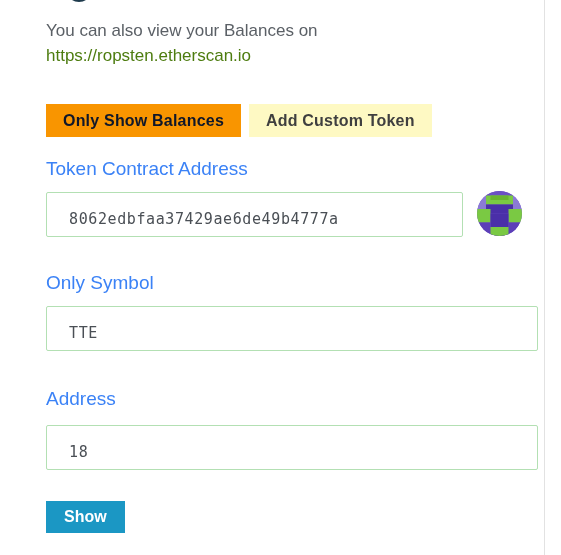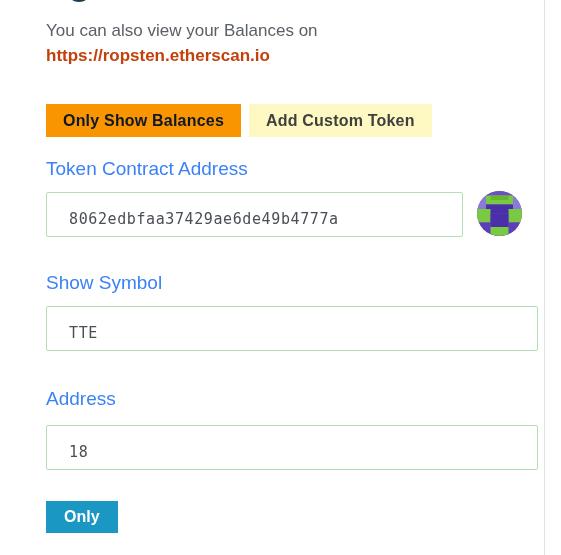--- a/index.html
+++ b/index.html
@@ -43,24 +43,23 @@
     top: 18px;
     width: 450px;
   }
   #intro .line {
     font-size: 17px;
     line-height: 25px;
     color: #5b6066;
     white-space: nowrap;
   }
   #intro .link {
-    color: #c2410c;
+    color: #4d7c0f;
     text-decoration: none;
     cursor: pointer;
-    font-weight: bold;
   }
 
   
   #btn-row {
     position: absolute;
     left: 46px;
     top: 104px;
     display: flex;
     align-items: stretch;
   }
@@ -206,26 +205,26 @@
     <rect x="3" y="1" width="4" height="1" fill="#6ab52f"></rect>
     <rect x="2" y="3" width="6" height="2" fill="#4a2fa8"></rect>
     <rect x="0" y="4" width="3" height="3" fill="#7ac943"></rect>
     <rect x="7" y="4" width="3" height="3" fill="#7ac943"></rect>
     <rect x="3" y="5" width="4" height="5" fill="#4a2fa8"></rect>
     <rect x="0" y="7" width="3" height="3" fill="#5c3fb8"></rect>
     <rect x="7" y="7" width="3" height="3" fill="#5c3fb8"></rect>
     <rect x="3" y="8" width="4" height="2" fill="#7ac943"></rect>
   </svg>
 
-  <label id="symbol-label" class="field-label" for="symbol-input">Show Symbol</label>
+  <label id="symbol-label" class="field-label" for="symbol-input">Only Symbol</label>
   <input id="symbol-input" class="field-input wide" type="text" value="TTE" style="">
 
   <label id="decimals-label" class="field-label" for="decimals-input">Address</label>
   <input id="decimals-input" class="field-input wide" type="text" autofocus="" value="18" style="">
 
-  <button id="save-btn">Only</button>
+  <button id="save-btn">Show</button>
 
 </div>
 
 <div id="divider"></div>
 <div id="scroll-track">
   
 </div>
 
 </body></html>

